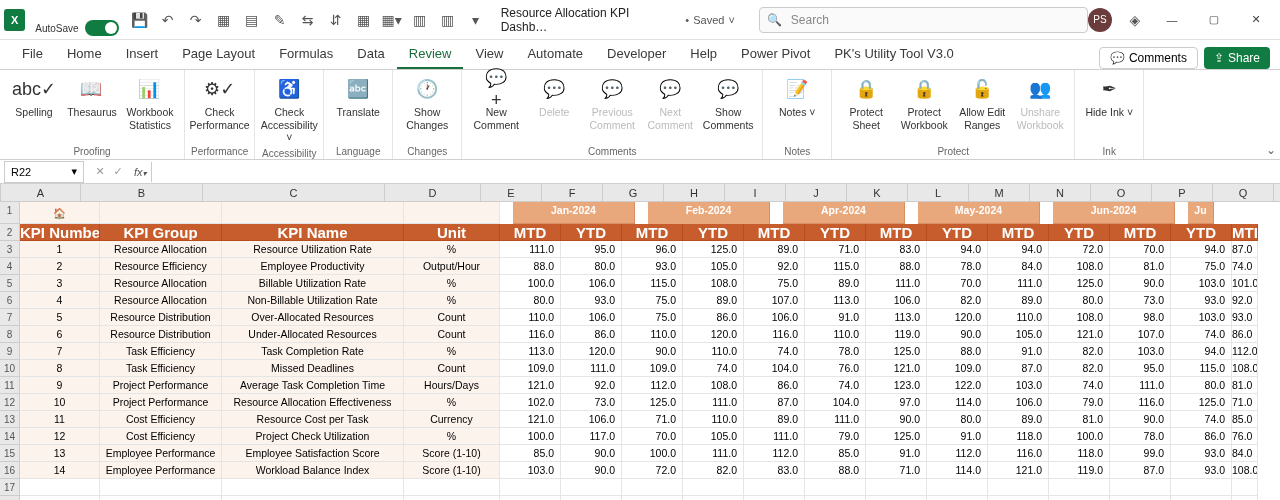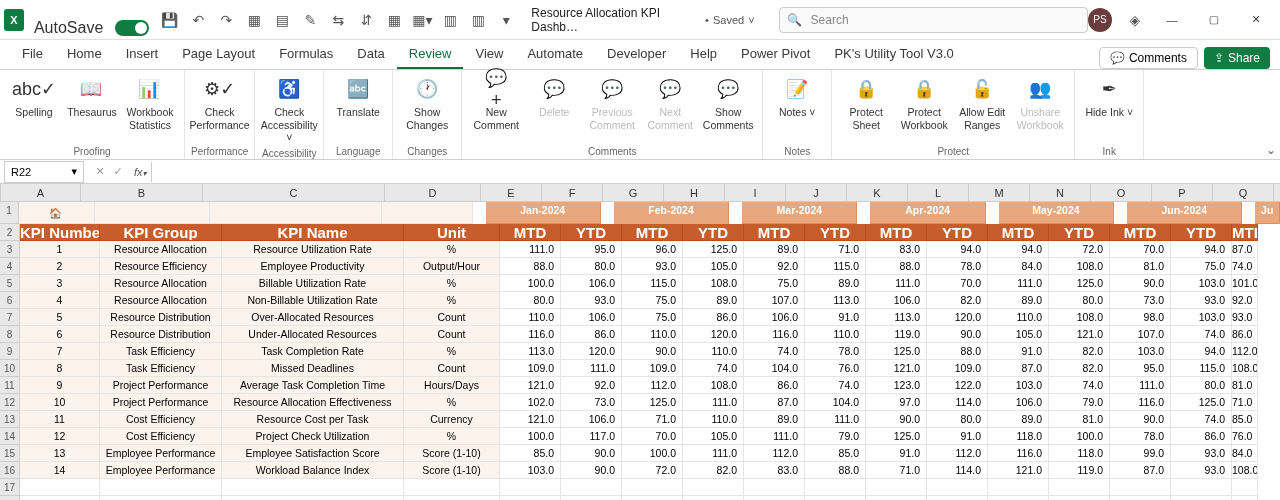--- a/index.html
+++ b/index.html
@@ -1,21 +1,21 @@
 <!DOCTYPE html>
 <html><head>
 <meta charset="utf-8">
 <style>
 * { margin: 0; padding: 0; box-sizing: border-box; }
 body { font-family: "Segoe UI", -apple-system, sans-serif; font-size: 12px; background: #fff; overflow: hidden; width: 1280px; height: 500px; }
 
 
 .titlebar { height: 40px; display: flex; align-items: center; background: #fff; border-bottom: 1px solid #e0e0e0; padding: 0 4px; }
 .excel-icon { width: 22px; height: 22px; background: #107c41; border-radius: 3px; display: flex; align-items: center; justify-content: center; color: #fff; font-weight: bold; font-size: 11px; margin-right: 10px; }
-.autosave { display: flex; align-items: center; gap: 12px; font-size: 16px; color: #333; margin-top: 17px; }
+.autosave { display: flex; align-items: center; gap: 6px; font-size: 10px; color: #333; margin-top: 17px; }
 .toggle { width: 34px; height: 16px; background: #107c41; border-radius: 8px; position: relative; }
 .toggle::after { content: ''; width: 12px; height: 12px; background: #fff; border-radius: 50%; position: absolute; right: 2px; top: 2px; }
 .tb-icons { display: flex; gap: 10px; margin-left: 12px; }
 .tb-icon { width: 18px; height: 18px; display: flex; align-items: center; justify-content: center; color: #555; font-size: 14px; }
 .docname { margin-left: 16px; font-size: 12px; color: #222; }
 .saved-ind { margin-left: 12px; font-size: 11px; color: #555; display: flex; align-items: center; gap: 4px; }
 .searchbox { margin-left: 24px; width: 340px; height: 26px; border: 1px solid #ccc; border-radius: 4px; display: flex; align-items: center; padding: 0 8px; gap: 8px; color: #888; background: #fafafa; }
 .titlebar-right { margin-left: auto; display: flex; align-items: center; gap: 14px; padding-right: 6px; }
 .avatar { width: 24px; height: 24px; border-radius: 50%; background: #6b3c3c; color: #fff; display: flex; align-items: center; justify-content: center; font-size: 10px; }
 .winbtn { width: 28px; height: 28px; display: flex; align-items: center; justify-content: center; font-size: 11px; color: #444; }
@@ -288,21 +288,20 @@
   </div>
   <div id="grid-body">
       <div class="row" style="height: 22px;">
         <div class="rh">1</div>
         <div class="cell leftcell c-A tc" style="height: 22px;"><span class="home-icon" style="color:#c75d2c;">🏠</span></div>
         <div class="cell leftcell c-B" style="height: 22px;"></div>
         <div class="cell leftcell c-C" style="height: 22px;"></div>
         <div class="cell leftcell c-D" style="height: 22px;"></div>
         <div class="cell hdr-month" style="width: 122px; height: 22px;">Jan-2024</div>
         <div class="cell hdr-month" style="width: 122px; height: 36px;">Feb-2024</div>
-        <div class="cell hdr-month" style="width: 122px; height: 22px;">Mar-2024</div>
         <div class="cell hdr-month" style="width: 122px; height: 22px;">Apr-2024</div>
         <div class="cell hdr-month" style="width: 122px; height: 22px;">May-2024</div>
         <div class="cell hdr-month" style="width: 122px; height: 22px;">Jun-2024</div>
         <div class="cell hdr-month" style="width: 26px; height: 22px;">Ju</div>
       </div>
       <div class="row">
         <div class="rh">2</div>
         <div class="cell hdr-col c-A">KPI Number</div>
         <div class="cell hdr-col c-B">KPI Group</div>
         <div class="cell hdr-col c-C">KPI Name</div>

